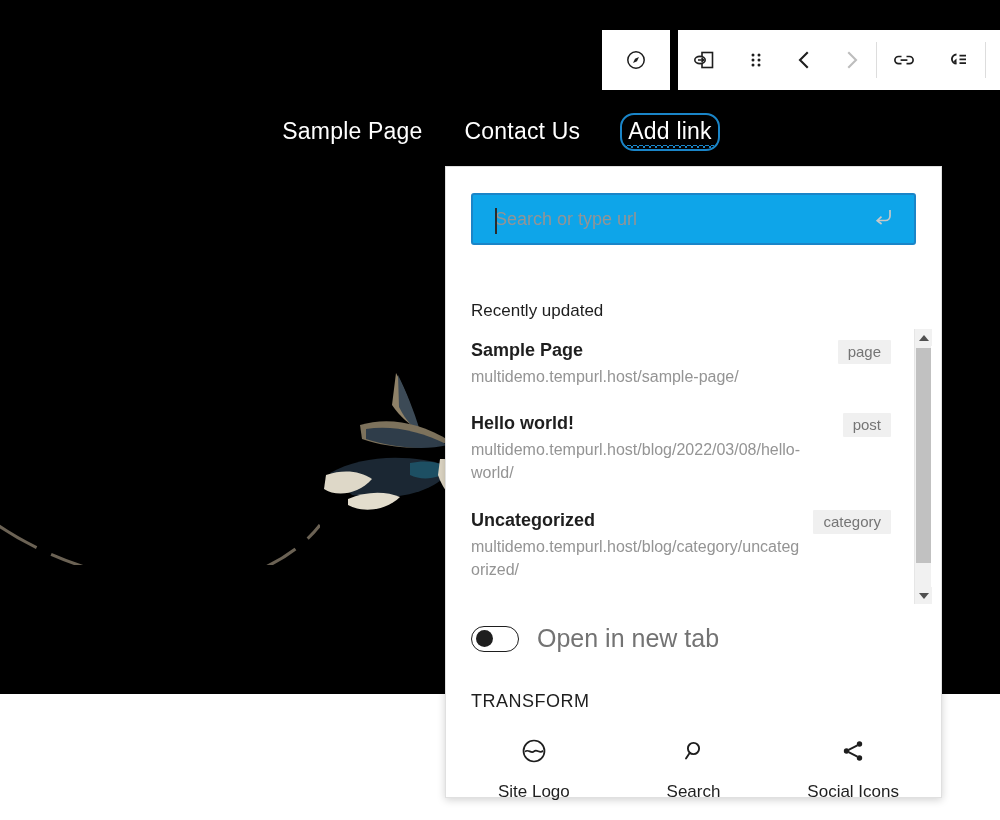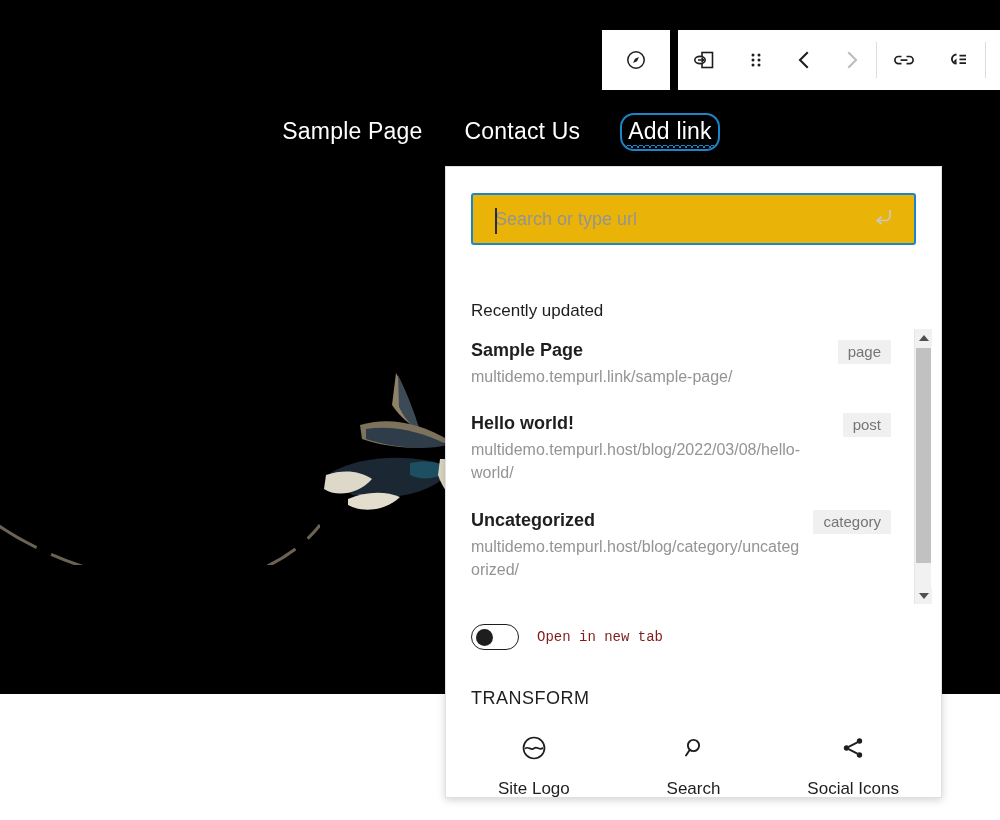--- a/index.html
+++ b/index.html
@@ -57,21 +57,21 @@
 
   
   .popover {
     position:absolute; left: 445px; top: 166px; width: 497px; height: 632px;
     background:#fff; border: 1px solid #e0e0e0; box-shadow: 0 2px 8px rgba(0,0,0,.18);
     z-index: 30; display:flex; flex-direction: column;
   }
   .search-wrap { padding: 26px 25px 0 25px; }
   .search-box {
     position:relative; height: 52px; border: 2px solid #1a85c8; border-radius: 3px;
-    display:flex; align-items:center; background:#eab308;
+    display:flex; align-items:center; background:#0ea5e9;
   }
   .search-input {
     border:none; outline:none; width:100%; height:100%;
     padding: 0 48px 0 22px; font-size: 18px; font-family:"Liberation Sans", sans-serif;
     color:#1e1e1e; background:transparent;
   }
   .search-input::placeholder { color:#949494; }
   .caret { position:absolute; left:22px; top:13px; width:1.5px; height:26px; background:#2b2b2b; }
   .enter-icon { position:absolute; right:18px; top:50%; transform: translateY(-50%); color:#c8c8c8; }
 
@@ -104,21 +104,21 @@
   .sbar-thumb { position:absolute; left:1px; top:19px; width:15px; height:215px; background:#c1c1c1; }
 
   .divider { height:1px; background:#e0e0e0; margin: 0; }
 
   .newtab-row { display:flex; align-items:center; gap: 18px; padding: 20px 25px; height: 70px; }
   .toggle {
     width: 48px; height: 26px; border: 1.5px solid #1e1e1e; border-radius: 14px;
     background:#fff; position: relative; cursor:pointer; flex: 0 0 auto;
   }
   .toggle .knob { position:absolute; left:4px; top:3.5px; width:17px; height:17px; border-radius:50%; background:#1e1e1e; }
-  .newtab-label { font-size: 14px; color:#7f1d1d;font-family:Liberation Mono, monospace; }
+  .newtab-label { font-size: 25px; color:#737373; }
 
   .transform-title {
     font-size: 18px; letter-spacing: .5px; color:#1e1e1e; text-transform: uppercase;
     padding: 18px 25px 0 25px;
   }
   .transform-row { display:flex; align-items:flex-start; padding: 18px 8px 0 8px; }
   .transform-item {
     flex: 1; display:flex; flex-direction:column; align-items:center; gap:16px;
     cursor:pointer; padding: 6px 0;
   }
@@ -241,21 +241,21 @@
 
     <div class="results-header">Recently updated</div>
 
     <div class="results-area">
 
       <div class="result">
         <div class="result-row">
           <div class="result-title">Sample Page</div>
           <div class="result-badge">page</div>
         </div>
-        <div class="result-url">multidemo.tempurl.link/sample-page/</div>
+        <div class="result-url">multidemo.tempurl.host/sample-page/</div>
       </div>
 
       <div class="result" style="padding-top:22px;">
         <div class="result-row">
           <div class="result-title">Hello world!</div>
           <div class="result-badge">post</div>
         </div>
         <div class="result-url">multidemo.tempurl.host/blog/2022/03/08/hello-world/</div>
       </div>
 

